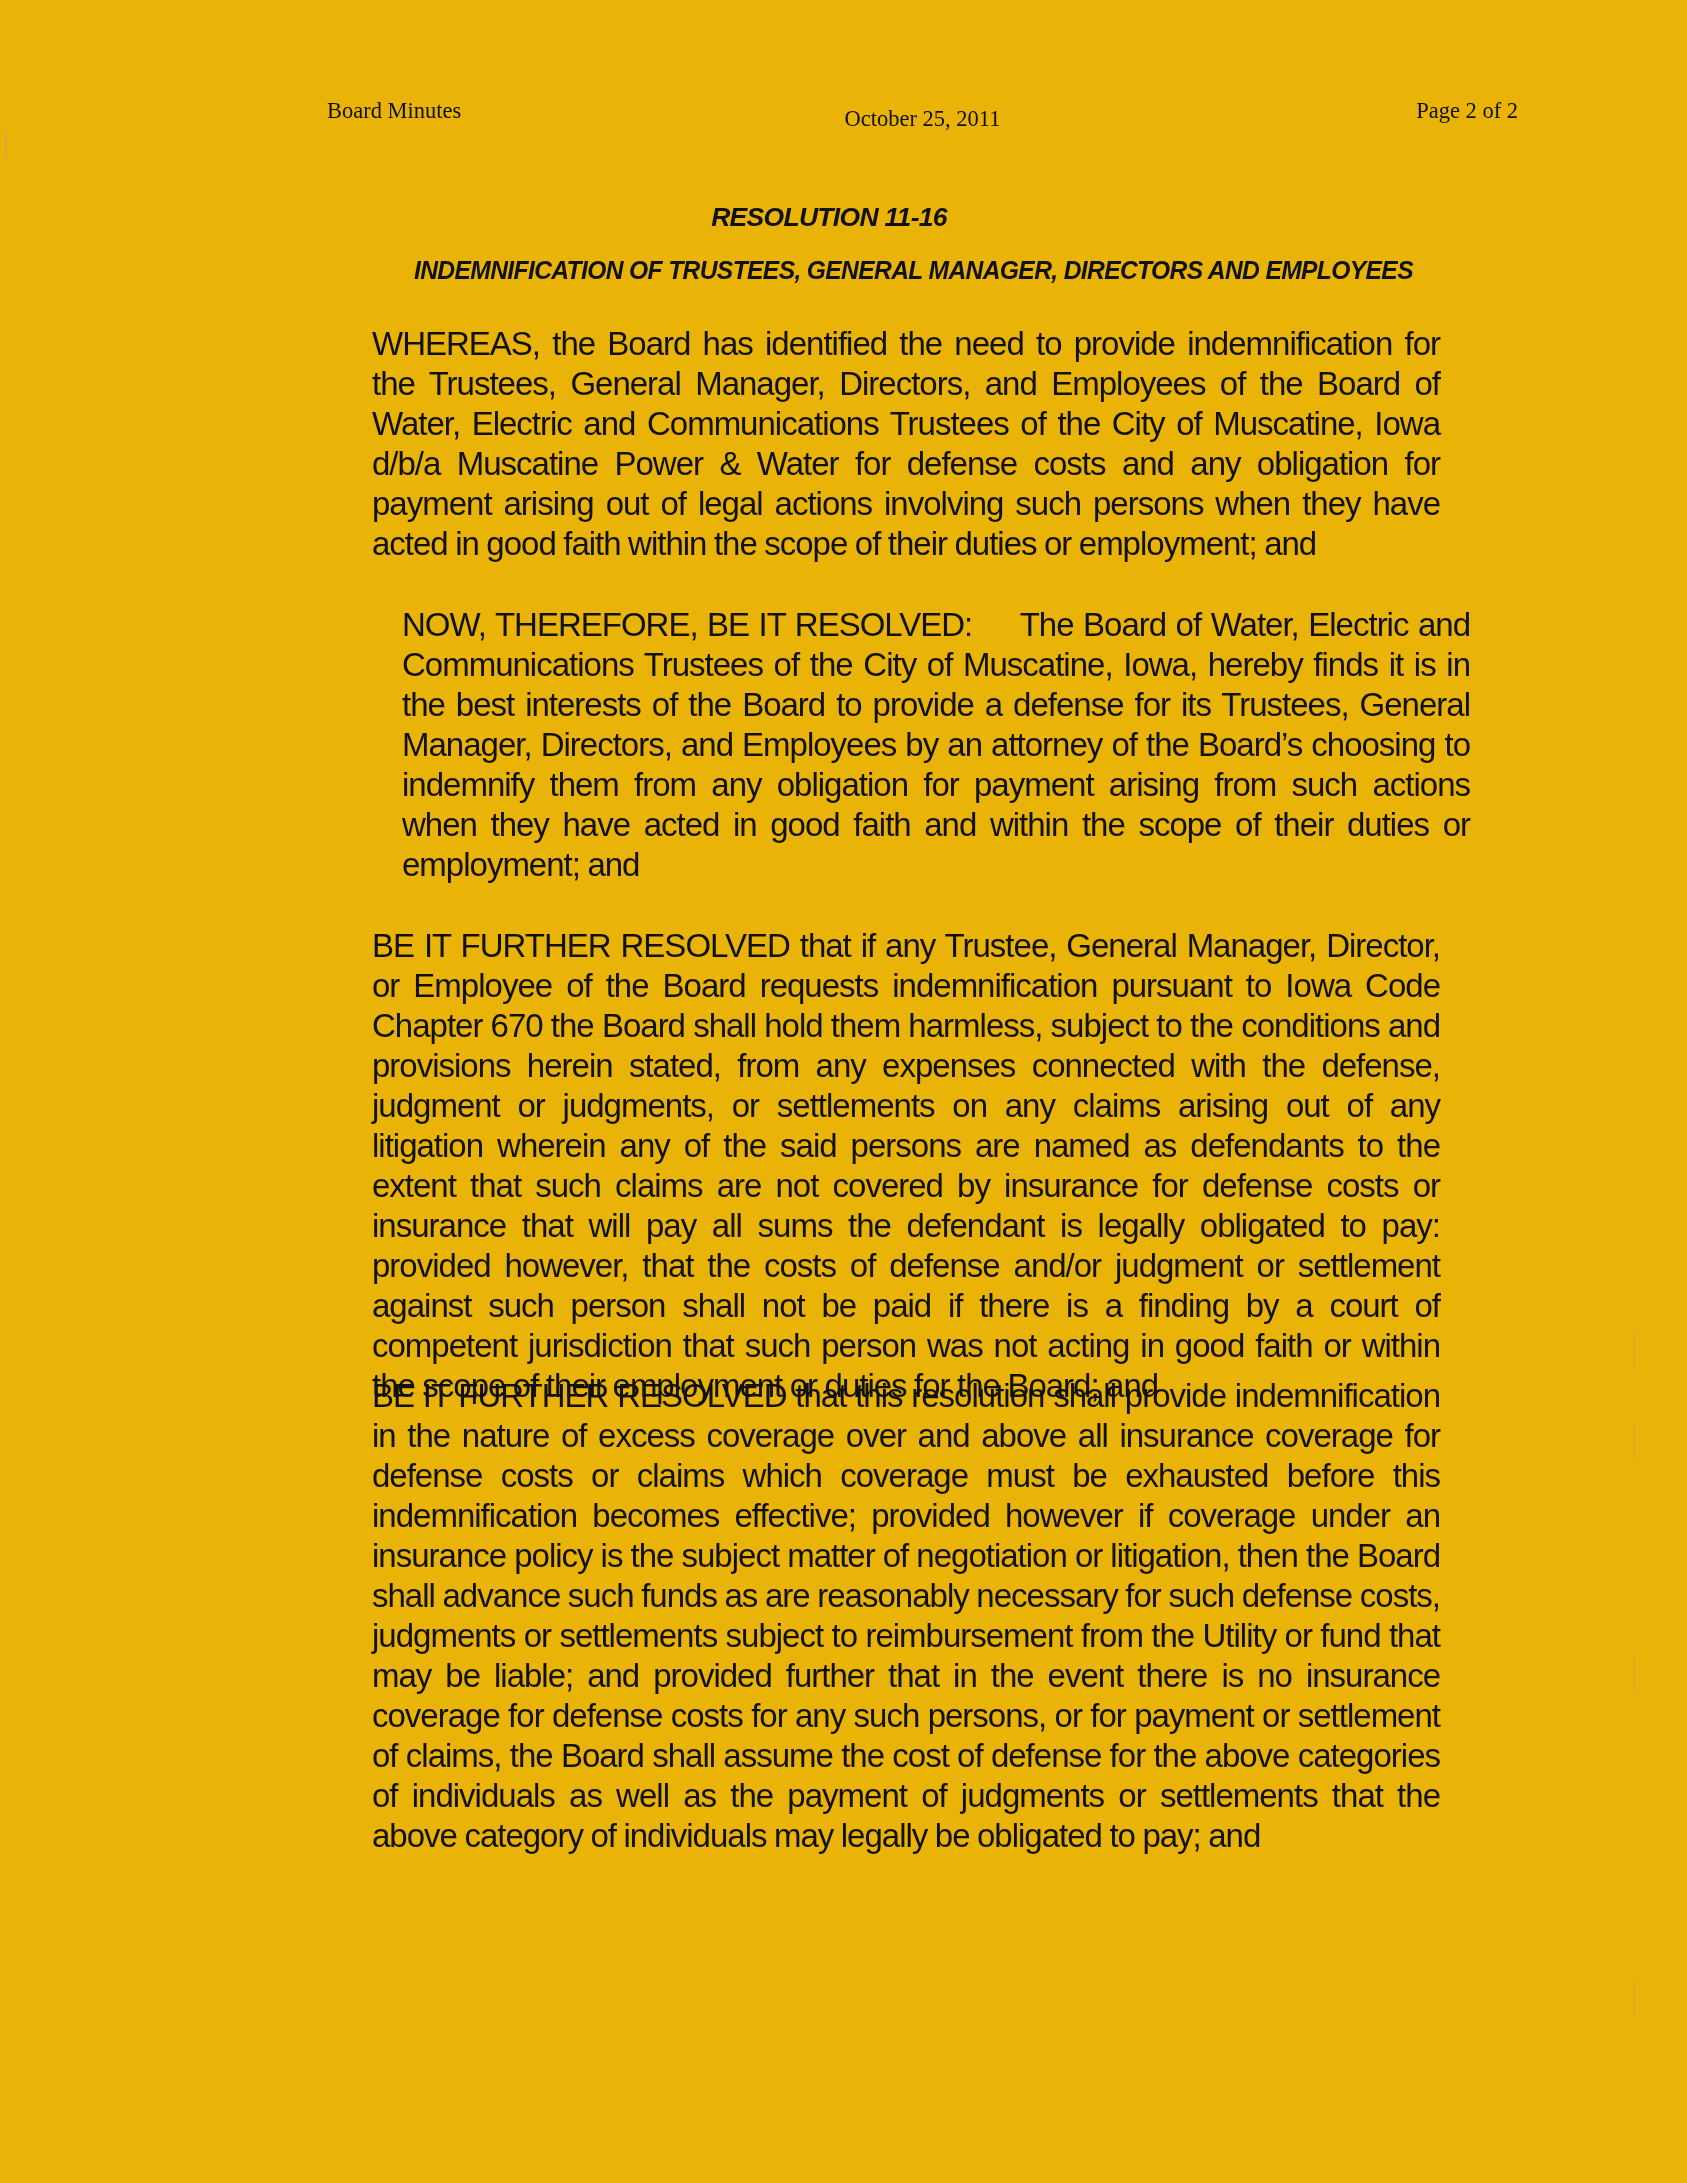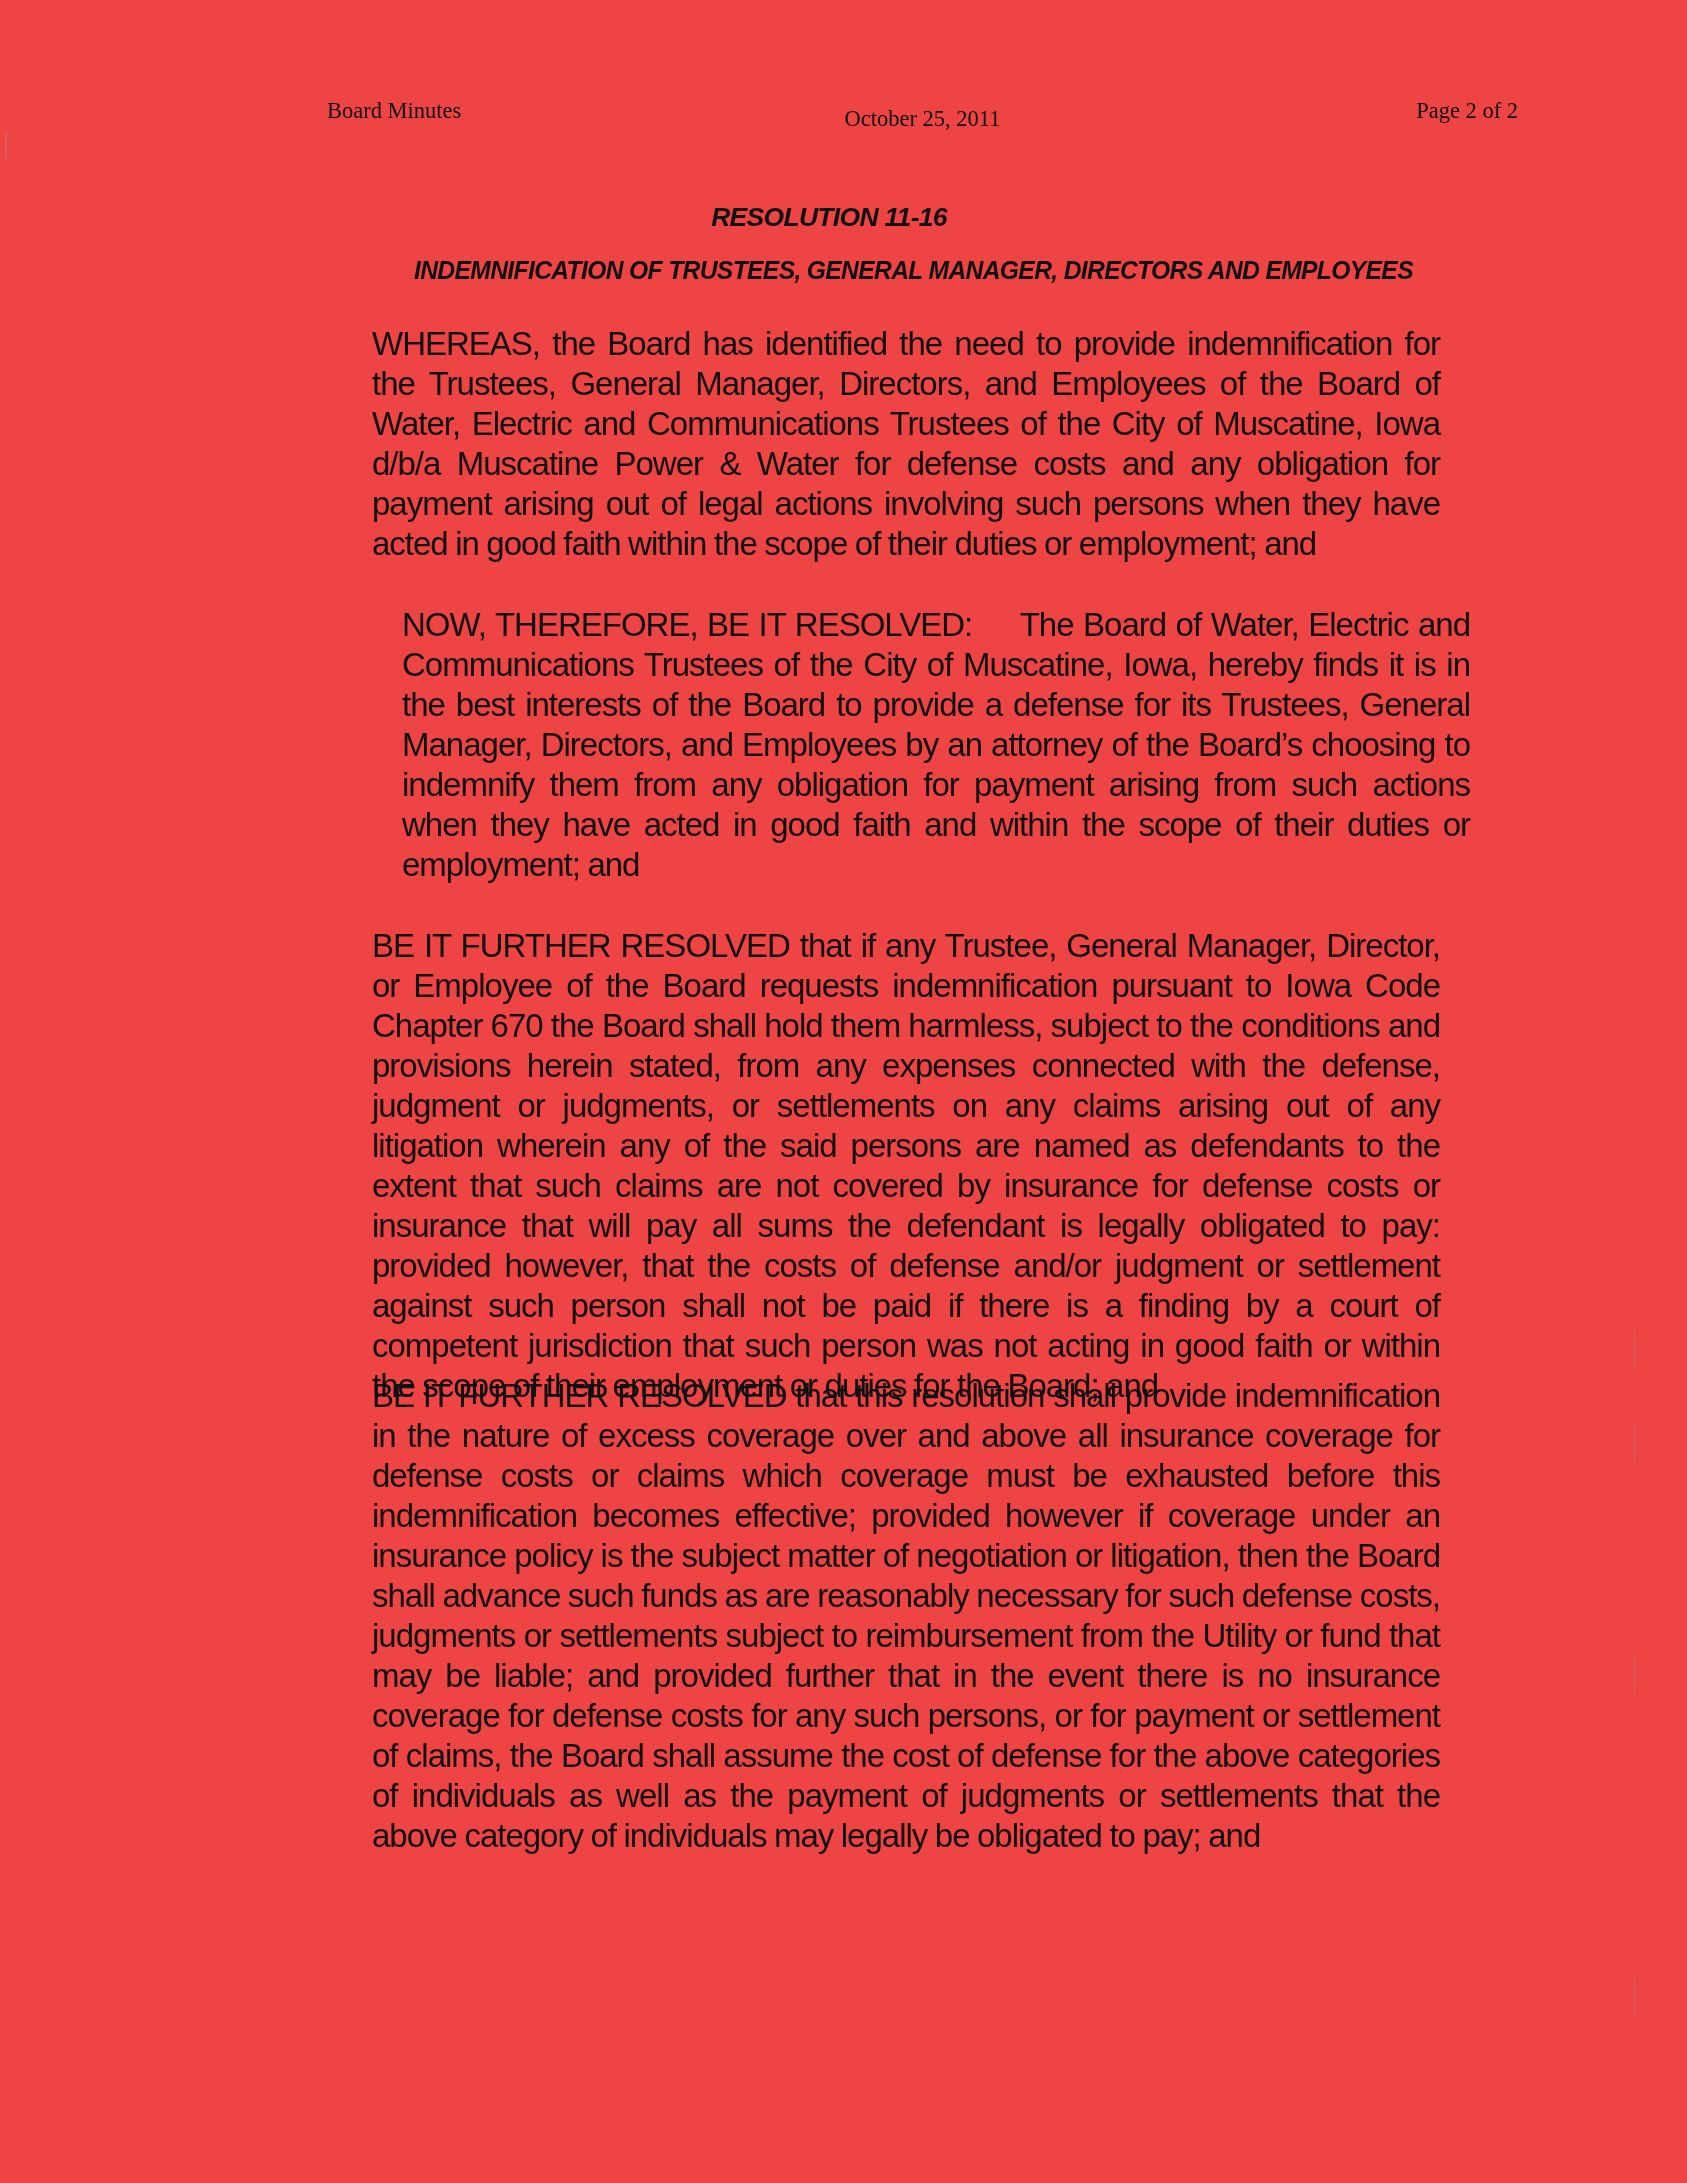--- a/index.html
+++ b/index.html
@@ -12,21 +12,21 @@
       height: 2183px;
       position: relative;
       overflow: hidden;
       color: #111111;
     }
     .page {
       position: absolute;
       left: 0; top: 0;
       width: 1687px;
       height: 2183px;
-      background: #ef4444;
+      background: #eab308;
     }
     .running-header {
       position: absolute;
       top: 98px;
       left: 327px;
       width: 1191px;
       height: 33px;
       font-family: "Liberation Serif", serif;
       font-size: 22.5px;
     }

